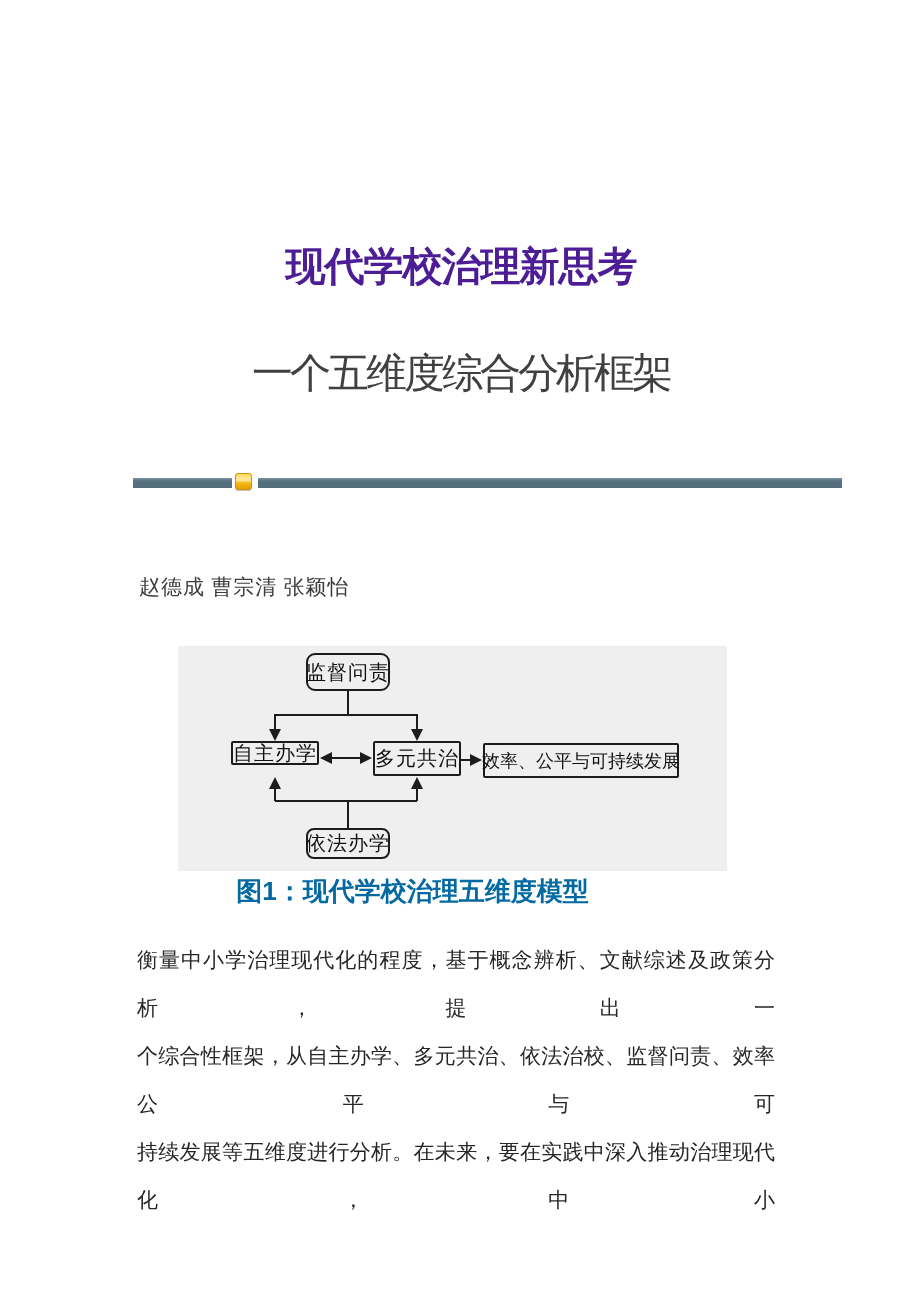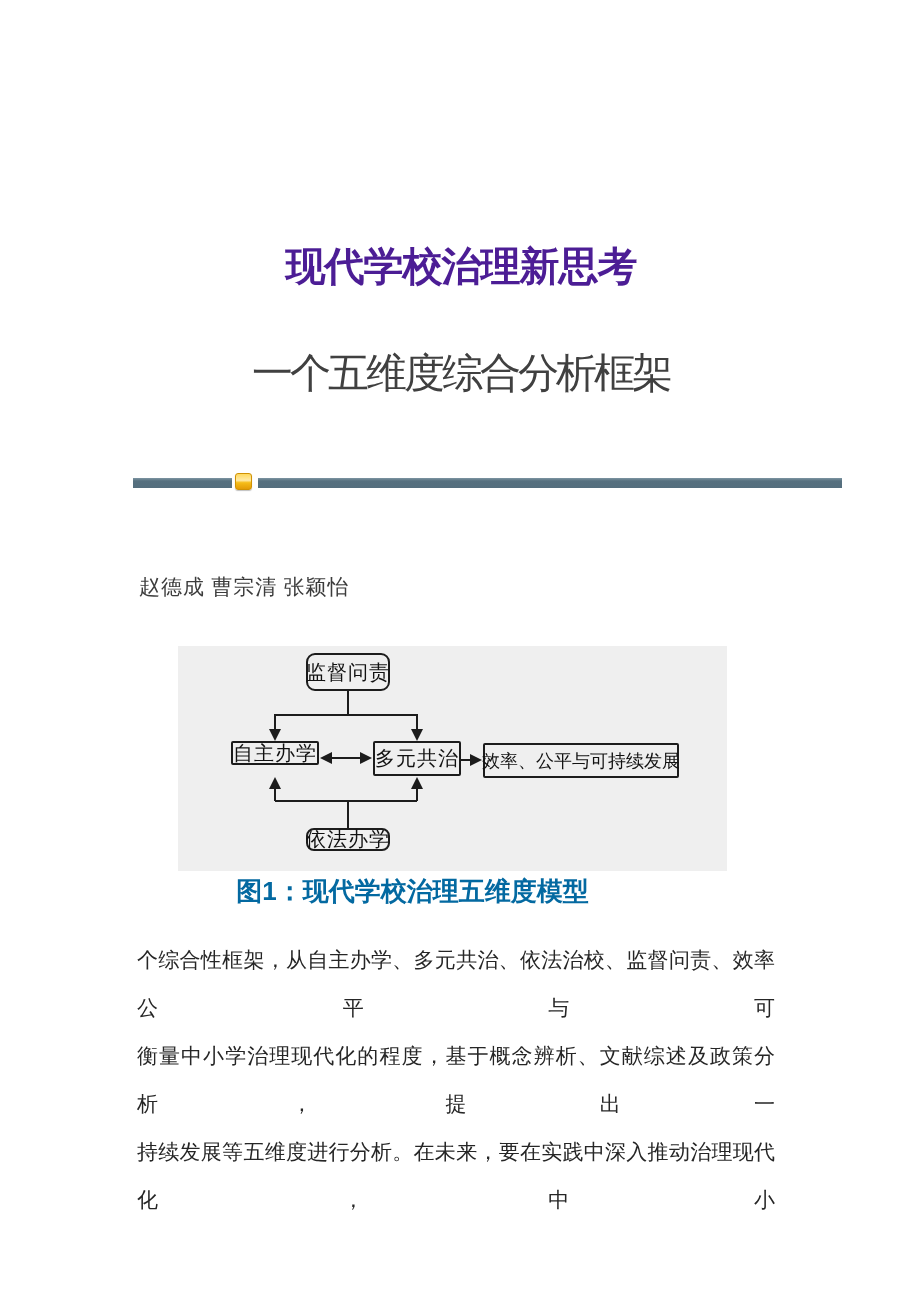--- a/index.html
+++ b/index.html
@@ -69,21 +69,21 @@
     display:flex;align-items:center;justify-content:center;
     font-size:20px;color:#111;
     letter-spacing:1px;
     white-space:nowrap;
     z-index:2;
   }
   .node-supervision{left:128px;top:7px;width:84px;height:38px;border-radius:9px;}
   .node-autonomy{left:53px;top:95px;width:88px;height:24px;border-radius:2px;}
   .node-cogov{left:195px;top:95px;width:88px;height:35px;border-radius:2px;}
   .node-outcome{left:305px;top:97px;width:196px;height:35px;border-radius:2px;font-size:18px;letter-spacing:0;}
-  .node-law{left:128px;top:182px;width:84px;height:23px;border-radius:8px;}
+  .node-law{left:128px;top:182px;width:84px;height:31px;border-radius:8px;}
 
   
   .figure-caption{
     left:138px;top:874px;width:549px;
     text-align:center;
     font-family:"Liberation Sans", sans-serif;
     font-size:26px;font-weight:bold;
     color:#0369a1;
     white-space:nowrap;
   }
@@ -150,18 +150,18 @@
     <div class="node node-supervision">监督问责</div>
     <div class="node node-autonomy">自主办学</div>
     <div class="node node-cogov">多元共治</div>
     <div class="node node-outcome">效率、公平与可持续发展</div>
     <div class="node node-law">依法办学</div>
   </figure>
 
   <div class="abs figure-caption">图1：现代学校治理五维度模型</div>
 
   <div class="abs abstract">
+    <div class="line">衡量中小学治理现代化的程度，基于概念辨析、文献综述及政策分析，提出一</div>
     <div class="line">个综合性框架，从自主办学、多元共治、依法治校、监督问责、效率公平与可</div>
-    <div class="line">衡量中小学治理现代化的程度，基于概念辨析、文献综述及政策分析，提出一</div>
     <div class="line">持续发展等五维度进行分析。在未来，要在实践中深入推动治理现代化，中小</div>
   </div>
 
 </main>
 
 </body></html>

